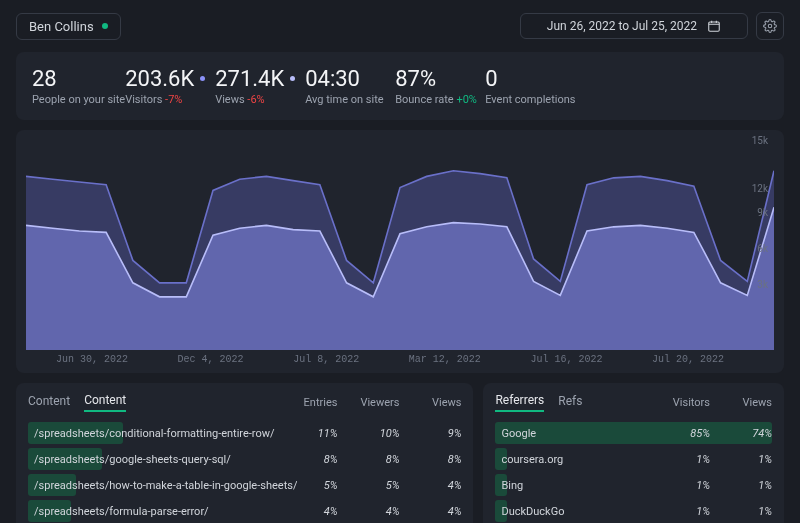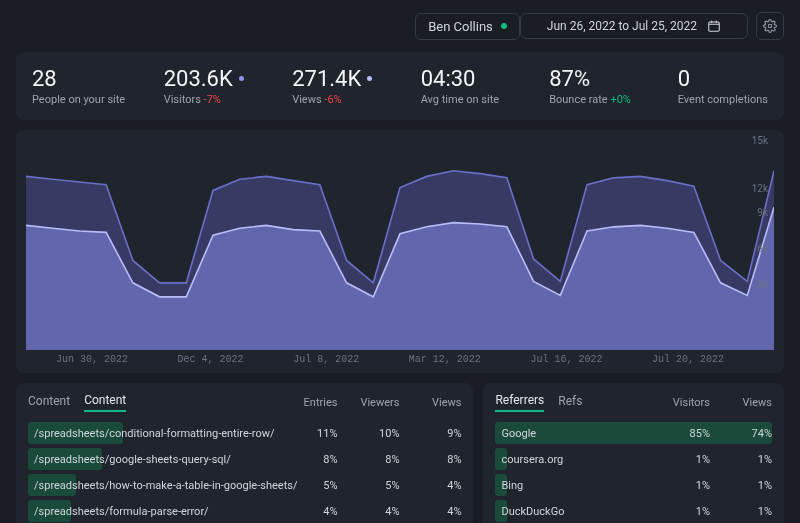--- a/index.html
+++ b/index.html
@@ -6,21 +6,21 @@
 body {
   background: #1a1d24;
   color: #e5e7eb;
   font-family: -apple-system, BlinkMacSystemFont, "Segoe UI", Roboto, sans-serif;
   font-size: 13px;
   width: 800px;
   height: 523px;
   overflow: hidden;
 }
 .container { padding: 12px 16px; }
-.topbar { display: flex; justify-content: flex-end; align-items: center; margin-bottom: 12px; }
+.topbar { display: flex; justify-content: space-between; align-items: center; margin-bottom: 12px; }
 .user-pill {
   border: 1px solid #353a45;
   border-radius: 6px;
   padding: 5px 12px;
   display: flex;
   align-items: center;
   gap: 8px;
   font-size: 13px;
   color: #d1d5db;
 }
@@ -44,21 +44,21 @@
   border-radius: 6px;
   width: 28px; height: 28px;
   display: flex; align-items: center; justify-content: center;
   color: #9ca3af;
 }
 .card {
   background: #20242d;
   border-radius: 8px;
   padding: 14px 16px;
 }
-.metrics { display: flex; margin-bottom: 10px; justify-content: space-between; }
+.metrics { display: flex; margin-bottom: 10px; }
 .metric { min-width: 90px; }
 .metric-value {
   font-size: 22px;
   font-weight: 400;
   color: #f3f4f6;
   display: flex;
   align-items: center;
   gap: 6px;
 }
 .metric-value .dot {
@@ -116,20 +116,21 @@
   white-space: nowrap;
   overflow: hidden;
   text-overflow: ellipsis;
 }
 .row-values {
   position: relative;
   z-index: 1;
   display: flex;
   gap: 22px;
   color: #d1d5db;
+  font-style: italic;
 }
 .row-values span { width: 40px; text-align: right; }
 svg.icon { width: 14px; height: 14px; stroke: currentColor; fill: none; stroke-width: 1.8; }
 </style>
 </head>
 <body>
 
 <div class="container">
   <div class="topbar">
     <div class="user-pill">

